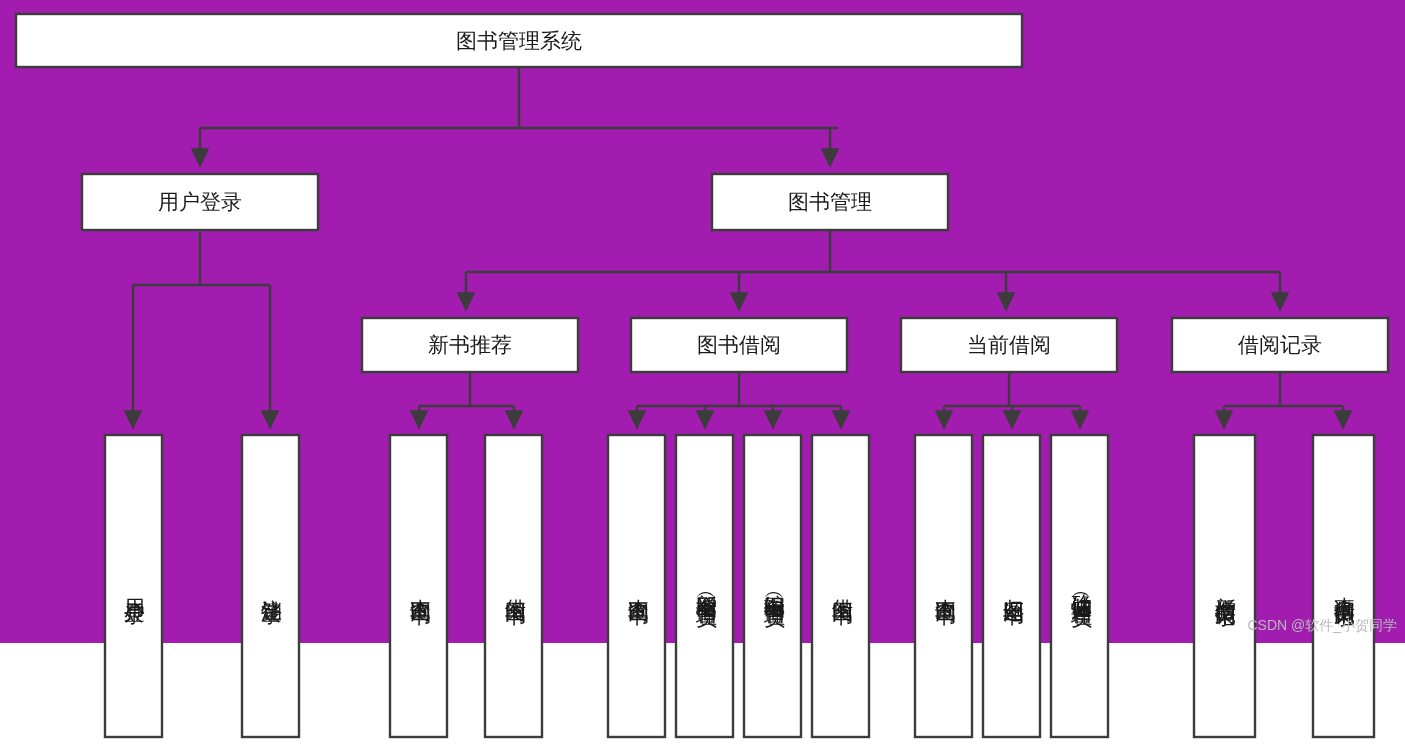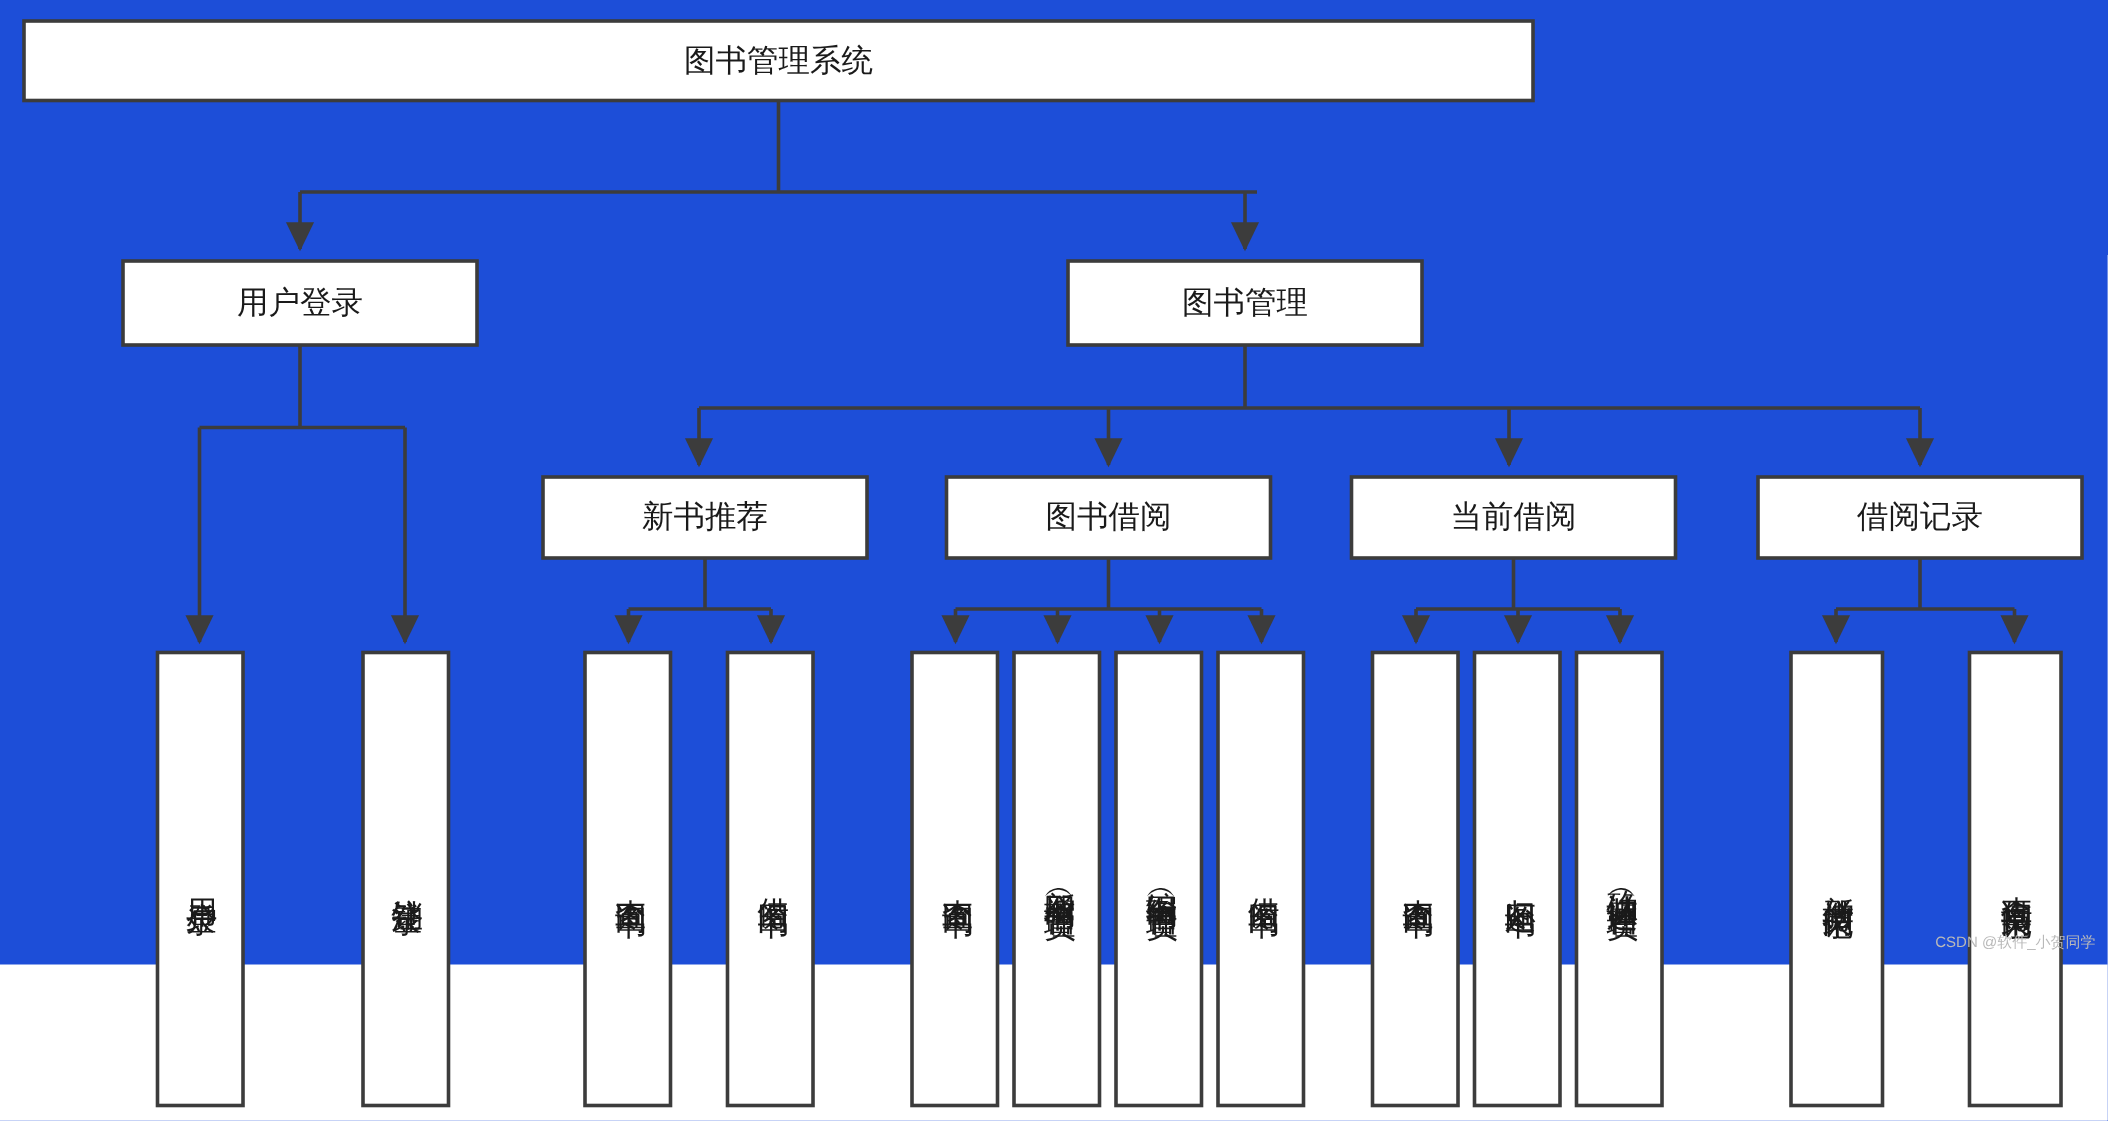--- a/index.html
+++ b/index.html
@@ -10,21 +10,21 @@
   body {
     width: 1405px;
     height: 747px;
     font-family: "Liberation Sans", "DejaVu Sans", sans-serif;
     overflow: hidden;
   }
   #diagram-root {
     position: relative;
     width: 1405px;
     height: 643px;
-    background: #1d4ed8;
+    background: #a21caf;
   }
   svg.diagram-canvas {
     position: absolute;
     top: 0;
     left: 0;
     width: 1405px;
     height: 747px;
   }
   .node-box {
     fill: #ffffff;
@@ -48,21 +48,21 @@
   .label-v {
     font-size: 21px;
     writing-mode: vertical-rl;
     text-orientation: upright;
     letter-spacing: 2px;
   }
   .watermark {
     position: absolute;
     right: 8px;
     bottom: 8px;
-    font-size: 10px;
+    font-size: 14px;
     color: #b9b9b9;
     font-family: "Liberation Sans", "DejaVu Sans", sans-serif;
     white-space: nowrap;
     pointer-events: none;
   }
 </style>
 </head>
 <body>
 
 <div id="diagram-root">

